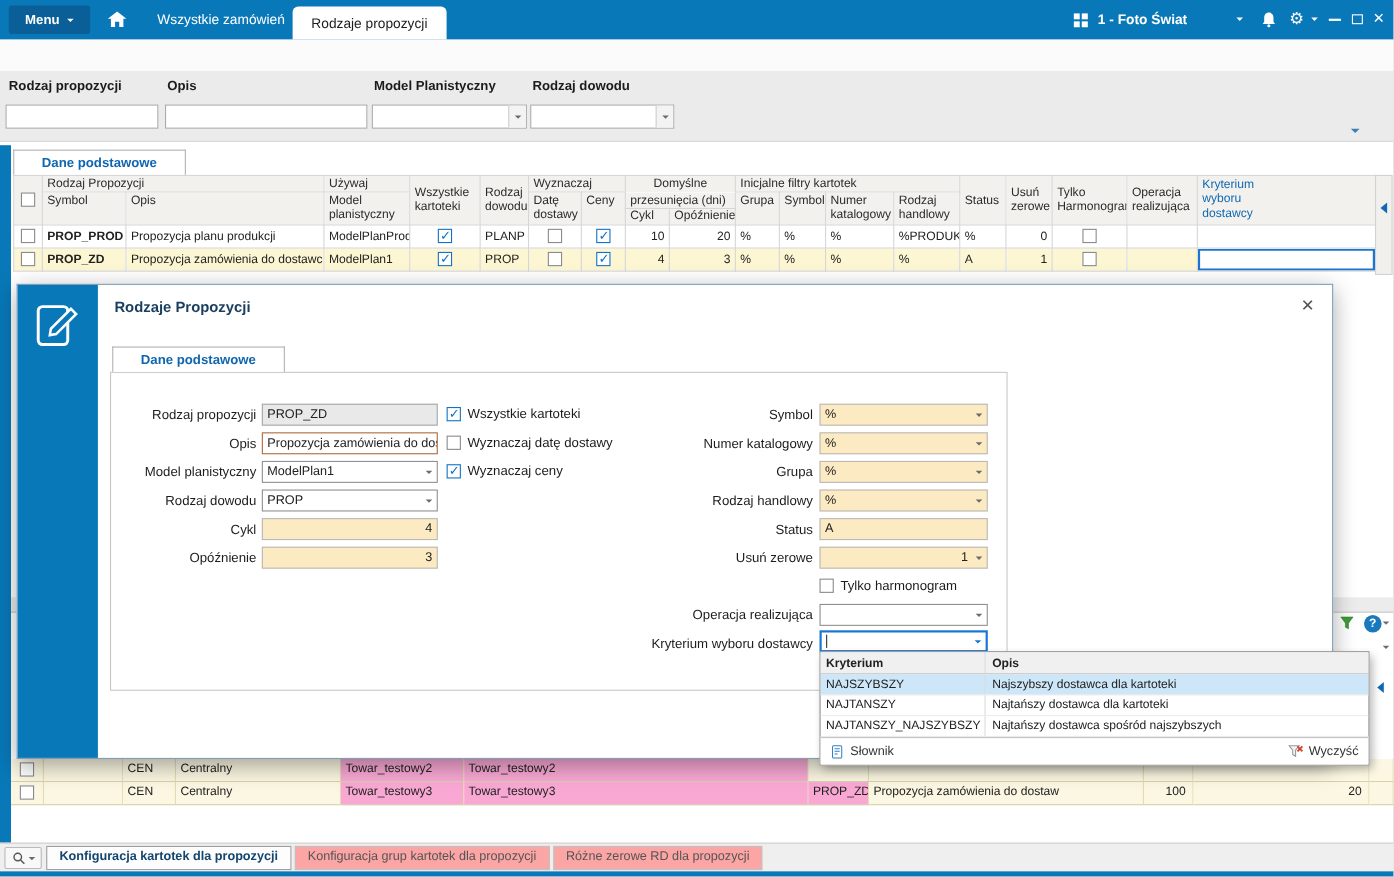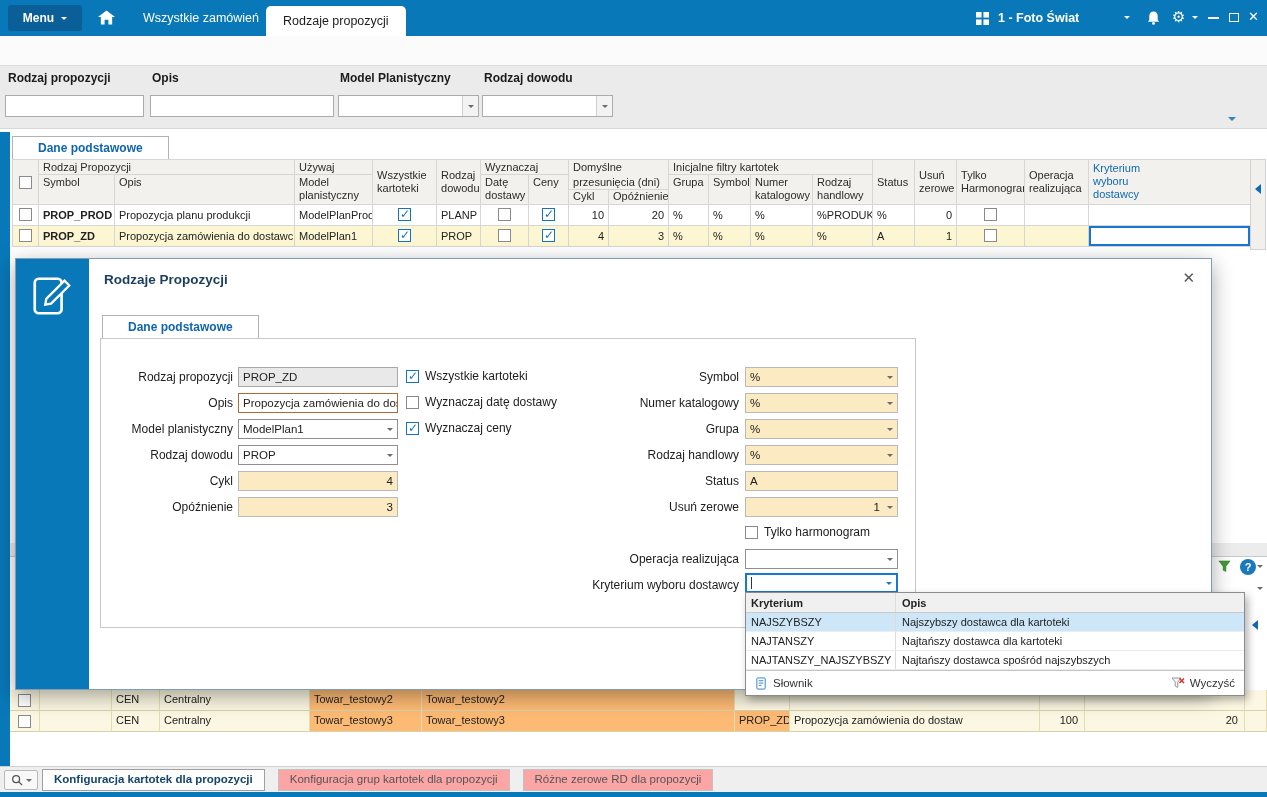--- a/index.html
+++ b/index.html
@@ -54,21 +54,21 @@
     display:inline-flex; align-items:center; padding:0 25px; height:23px; cursor:pointer; }
 
   
   table.maingrid { position:absolute; left:12px; top:159px; width:1238px; border-collapse:collapse; table-layout:fixed; font-size:11px; background:#fff; }
   .maingrid th, .maingrid td { border:1px solid #d6d6d6; padding:0 4px; overflow:hidden; white-space:nowrap; }
   .maingrid thead th { background:#f2f1ed; font-weight:normal; text-align:left; color:#2b2b2b; }
   .maingrid tr.h1 th { height:15px; vertical-align:middle; }
   .maingrid tr.h2 th { height:14px; vertical-align:top; padding-top:1px; line-height:13px; }
   .maingrid tr.h3 th { height:15px; vertical-align:top; }
   .maingrid th.wrap { white-space:normal; line-height:13px; vertical-align:middle; }
-  .maingrid th.nb { border-bottom:none; }
+  .maingrid th.nb { border-bottom:none;text-align:center; }
   .maingrid th.nt { border-top:none; }
   .maingrid th.bluehead { color:#1069b4; vertical-align:top; }
   .khead { display:inline-block; width:78px; white-space:normal; line-height:13px; }
   .maingrid tbody td { height:21px; background:#fff; }
   .maingrid tr.selrow td { background:#fcf6d3; }
   .maingrid td.c { text-align:center; }
   .maingrid td.r { text-align:right; }
   .maingrid td.b { font-weight:bold; }
   .maingrid td.cfocus { box-shadow:inset 0 0 0 2px #1976d2; background:#fff !important; }
   .grid-collapse { position:absolute; left:1250px; top:159px; width:16px; height:91px; background:#f1f0ec; border:1px solid #d2d2d2;
@@ -109,29 +109,29 @@
   .pc1 { width:150px; flex:none; padding:0 5px; border-right:1px solid #dcdcdc; overflow:hidden; white-space:nowrap; height:100%; display:flex; align-items:center; }
   .pc2 { flex:1; padding:0 6px; overflow:hidden; white-space:nowrap; }
   .popup-foot { display:flex; justify-content:space-between; align-items:center; height:25px; border-top:1px solid #c4c4c4; padding:0 9px; background:#fff; }
   .pfbtn { display:flex; align-items:center; gap:5px; font-size:11.5px; color:#333; cursor:pointer; }
 
   
   .split-bar { position:absolute; left:10px; top:543px; width:1257px; height:14px; background:#ececec; border-bottom:1px solid #c9c9c9; z-index:2; }
   .bgrow { position:absolute; left:10px; width:1257px; height:21px; display:flex; z-index:2; font-size:11px; }
   .bgc { height:21px; border-right:1px solid #e3dcb4; border-bottom:1px solid #d8d2ab; background:#fbf7e2; padding:3px 4px 0 4px;
     overflow:hidden; white-space:nowrap; }
-  .bgc.hl { background:#fdba74; }
+  .bgc.hl { background:#f9a8d4; }
   .bgc.r { text-align:right; padding-right:6px; }
   .bgc.cc { text-align:center; padding-top:3px; }
 
   
   .btabs-bar { position:absolute; left:0; top:766px; width:1267px; height:26px; background:#efefef; border-top:1px solid #cfcfcf; z-index:4; }
   .mag-btn { position:absolute; left:4px; top:3px; width:34px; height:20px; background:#f8f8f8; border:1px solid #b9b9b9; border-radius:2px;
     display:flex; align-items:center; justify-content:center; gap:3px; cursor:pointer; }
-  .btabs { position:absolute; left:42px; top:2px; display:flex; gap:13px;justify-content:flex-end; }
+  .btabs { position:absolute; left:42px; top:2px; display:flex; gap:3px;justify-content:flex-end; }
   .btab { background:#fca5a5; border:1px solid #c2c2c2; color:#555; font-size:11.5px; padding:3px 11px 0 11px; height:22px; cursor:pointer; white-space:nowrap; }
   .btab.active { background:#fdfdfd; border-color:#9f9f9f; color:#14456e; font-weight:bold; }
 
   
   .sliver { position:absolute; z-index:2; }
 </style>
 </head>
 <body>
 
 <div id="app">

